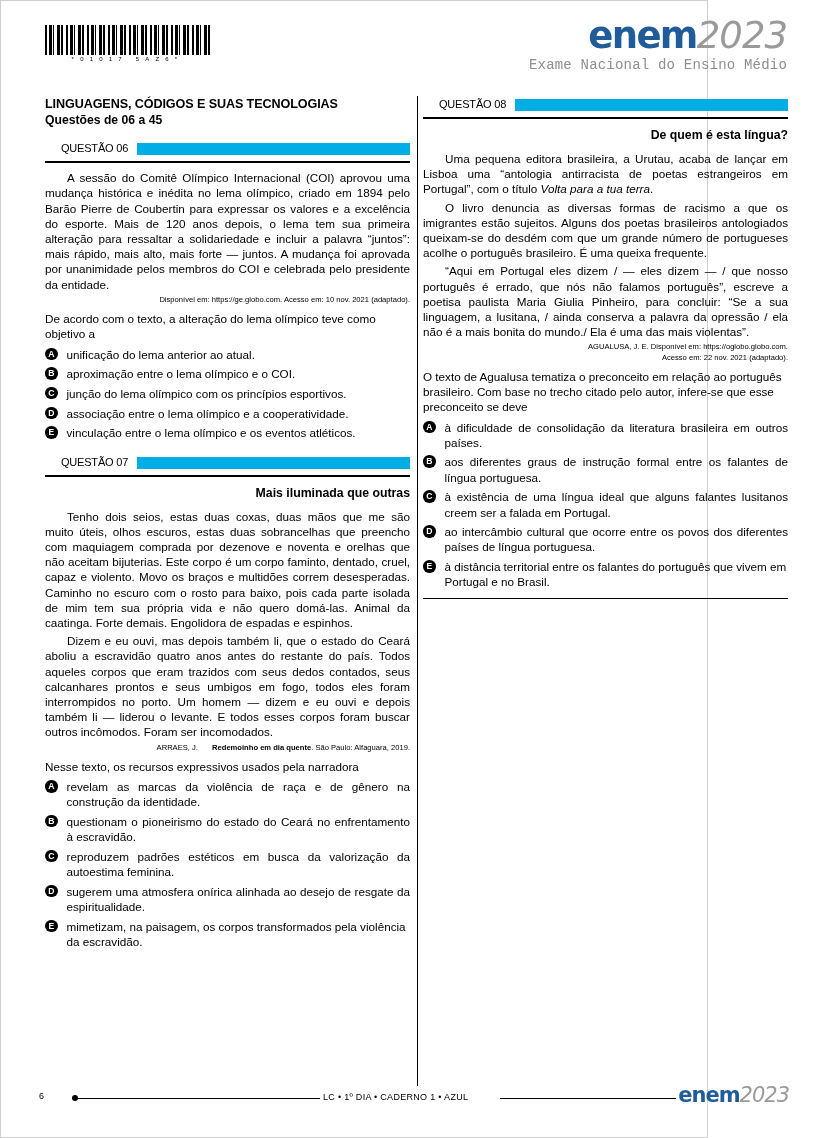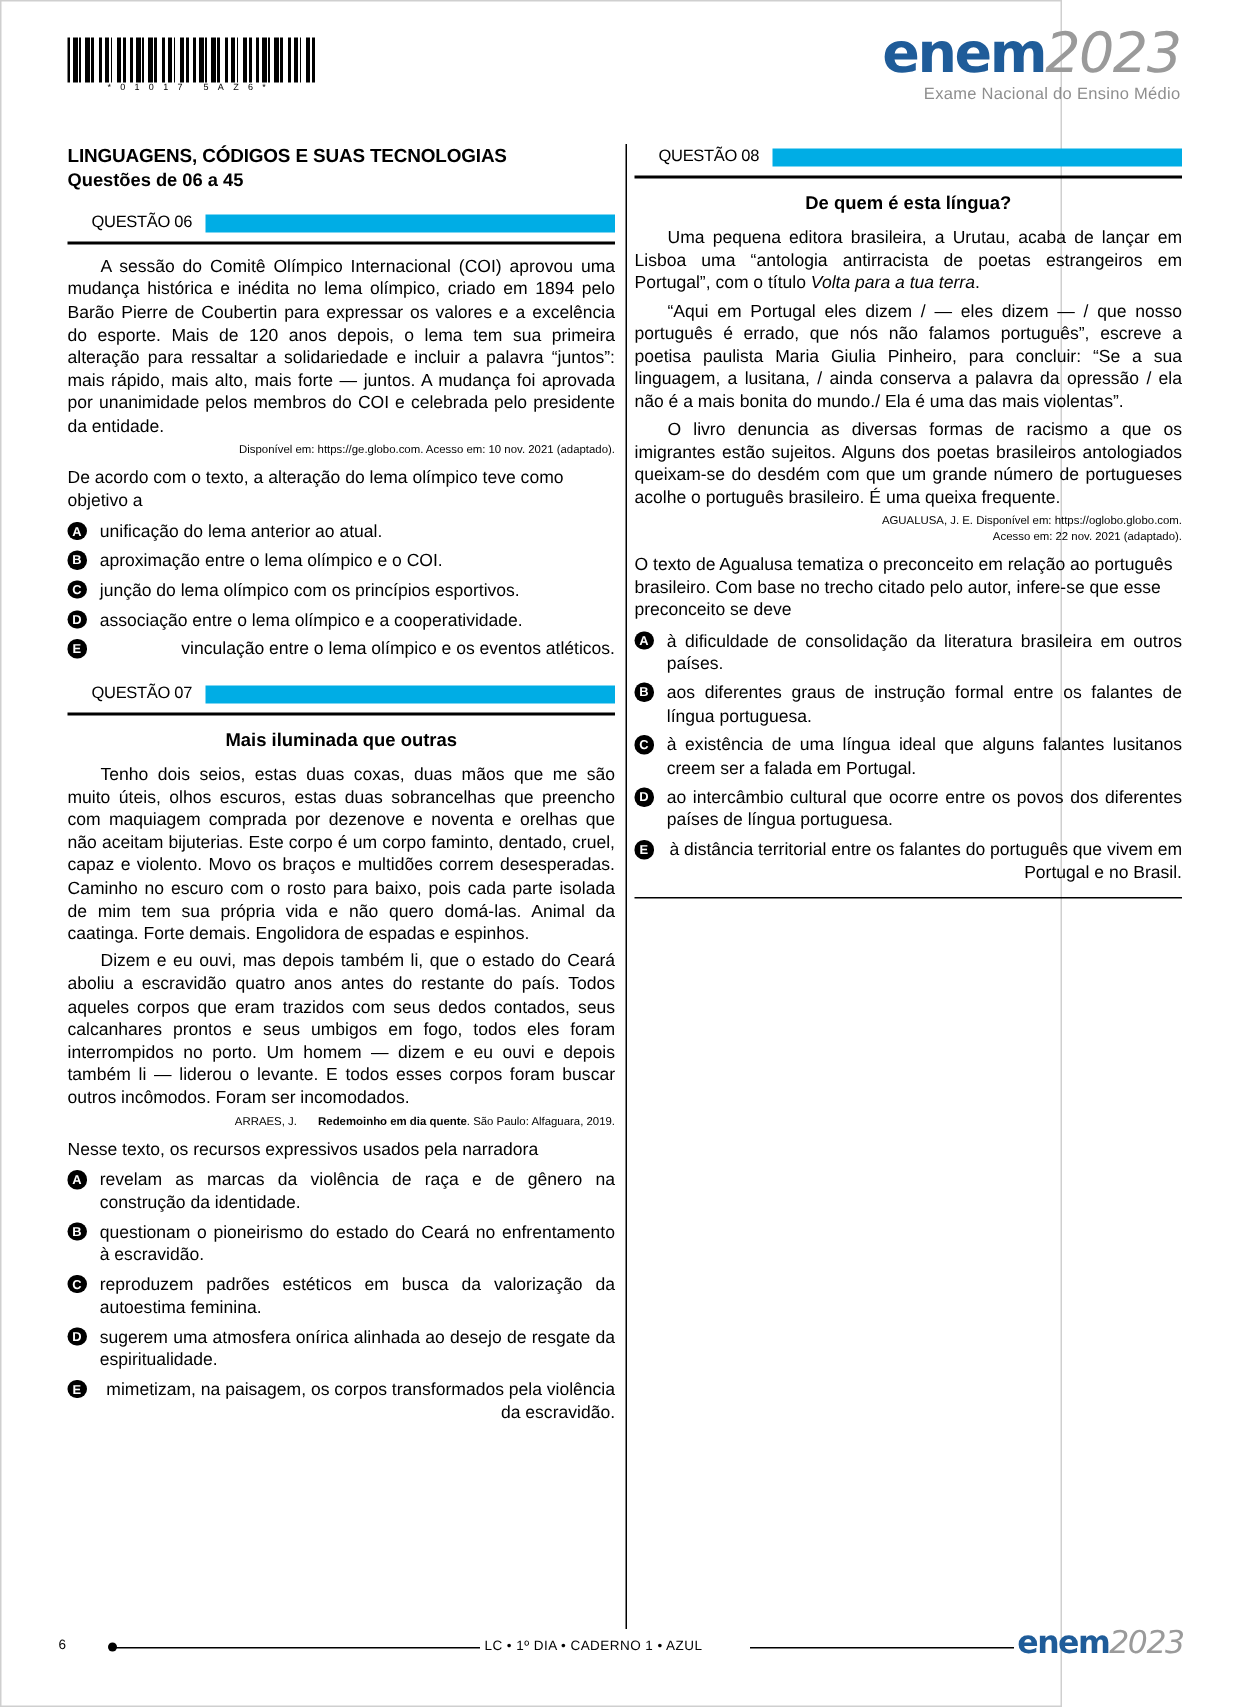--- a/index.html
+++ b/index.html
@@ -75,22 +75,22 @@
     white-space: nowrap;
   }
   .logo-enem { color: #1F5C99; }
   .logo-year {
     color: #9a9a9a;
     font-style: italic;
     font-weight: normal;
     letter-spacing: -1px;
   }
   .logo-sub {
-    font-family: Liberation Sans, sans-serif;
-    font-size: 11px;
+    font-family: Liberation Mono, monospace;
+    font-size: 14px;
     color: #8e8e8e;
     margin-top: 3px;
     letter-spacing: 0.2px;
   }
 
   
   .col {
     position: absolute;
     top: 95px;
     width: 365px;
@@ -150,21 +150,21 @@
     text-align: justify;
     text-indent: 22px;
     hyphens: none;
   }
   .para-noind {
     margin: 6px 0 5px 0;
     text-align: left;
     text-indent: 0;
   }
   .txt-title {
-    text-align: center;
+    text-align: right;
     font-weight: bold;
     font-size: 12.3px;
     margin: 9px 0 7px 0;
   }
   .source {
     font-size: 7.6px;
     text-align: right;
     margin: 3px 0 6px 0;
     line-height: 1.35;
     color: #000;
@@ -192,21 +192,21 @@
     text-align: center;
     margin-right: 9px;
     margin-top: 1px;
     font-family: "Liberation Sans", sans-serif;
   }
   .alt-text {
     flex: 1 1 auto;
     text-align: justify;
     line-height: 1.30;
   }
-  .alt:last-child .alt-text { text-align: right; }
+  .alt:last-child .alt-text { text-align: left; }
 
   .rule-bottom {
     border-top: 1.6px solid #000;
     margin-top: 8px;
   }
 
   
   .footer {
     position: absolute;
     left: 0;
@@ -360,22 +360,22 @@
 
     <div class="q-head">
       <span class="q-label">QUESTÃO 08</span>
       <span class="q-bar"></span>
     </div>
 
     <div class="txt-title">De quem é esta língua?</div>
 
     <p class="para"><span>Uma pequena editora brasileira, a Urutau, acaba de lançar em Lisboa uma “antologia antirracista de poetas estrangeiros em Portugal”, com o título </span><span class="ital">Volta para a tua terra</span><span>.</span></p>
 
+    <p class="para">O livro denuncia as diversas formas de racismo a que os imigrantes estão sujeitos. Alguns dos poetas brasileiros antologiados queixam-se do desdém com que um grande número de portugueses acolhe o português brasileiro. É uma queixa frequente.</p>
     <p class="para">“Aqui em Portugal eles dizem / — eles dizem — / que nosso português é errado, que nós não falamos português”, escreve a poetisa paulista Maria Giulia Pinheiro, para concluir: “Se a sua linguagem, a lusitana, / ainda conserva a palavra da opressão / ela não é a mais bonita do mundo./ Ela é uma das mais violentas”.</p>
-    <p class="para">O livro denuncia as diversas formas de racismo a que os imigrantes estão sujeitos. Alguns dos poetas brasileiros antologiados queixam-se do desdém com que um grande número de portugueses acolhe o português brasileiro. É uma queixa frequente.</p>
 
     <div class="source">
       <div>AGUALUSA, J. E. Disponível em: https://oglobo.globo.com.</div>
       <div>Acesso em: 22 nov. 2021 (adaptado).</div>
     </div>
 
     <p class="para-noind">O texto de Agualusa tematiza o preconceito em relação ao português brasileiro. Com base no trecho citado pelo autor, infere-se que esse preconceito se deve</p>
 
     <div class="alts">
       <div class="alt">

